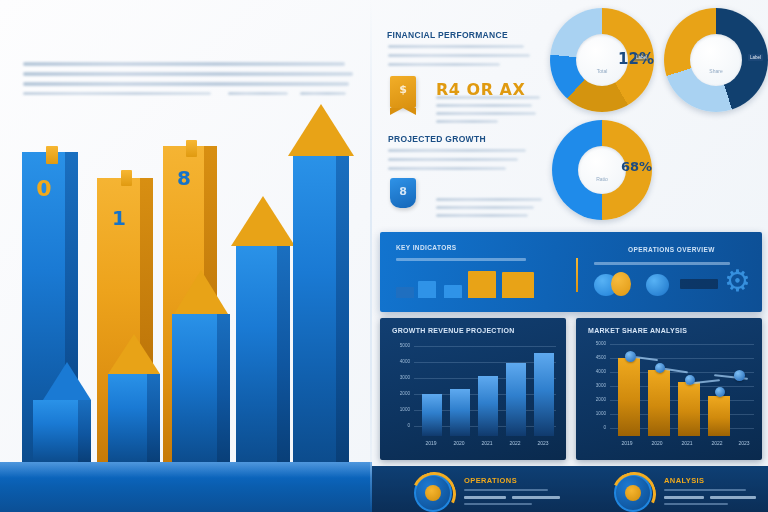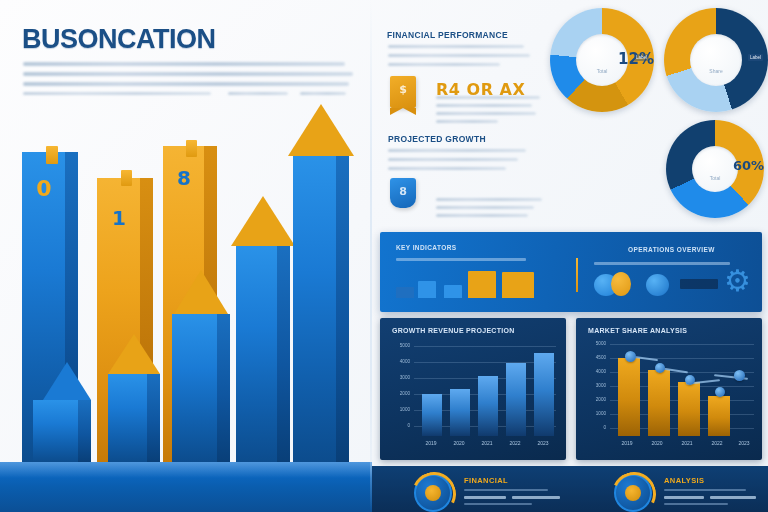--- a/index.html
+++ b/index.html
@@ -135,21 +135,20 @@
   #divider-vert{position:absolute;top:0;width:2px;height:512px;
     background:linear-gradient(180deg,rgba(255,255,255,0) 0%,rgba(220,232,245,.85) 35%,rgba(220,232,245,.85) 75%,rgba(255,255,255,0) 100%);}
 </style>
 </head>
 <body>
 
 <div id="poster">
 
   <div id="left-panel">
 
-    <div id="title">BUSONCATION</div>
 
     <div>
       <div class="blurline" style="left:23px;top:62px;width:322px;"></div>
       <div class="blurline" style="left:23px;top:72px;width:330px;"></div>
       <div class="blurline" style="left:23px;top:82px;width:326px;"></div>
       <div class="blurline sm" style="left:23px;top:92px;width:188px;"></div>
       <div class="blurline sm" style="left:228px;top:92px;width:60px;"></div>
       <div class="blurline sm" style="left:300px;top:92px;width:46px;"></div>
     </div>
 
@@ -264,27 +263,27 @@
       <div class="donut-tag" style="left:84px;top:46px;">Label</div>
     </div>
 
     <div class="donut" style="left:292px;top:8px;width:104px;height:104px;
            background:conic-gradient(#11406f 0deg 162deg,#a9d2f2 162deg 252deg,#e8a317 252deg 360deg);">
       <div class="donut-hole" style="left:26px;top:26px;width:52px;height:52px;"></div>
       <div class="donut-sub" style="left:0;top:60px;">Share</div>
       <div class="donut-tag" style="left:84px;top:46px;">Label</div>
     </div>
 
-
-    <div class="donut" style="left:294px;top:120px;width:98px;height:98px;
-           background:conic-gradient(#e8a317 0deg 137deg,#1f8bea 137deg 245deg,#11406f 245deg 360deg);">
-      <div class="donut-hole" style="left:26px;top:26px;width:46px;height:46px;"></div>
-      <div class="donut-val" style="left:0;top:38px;font-size:13px;">60%</div>
-      <div class="donut-sub" style="left:0;top:55px;">Total</div>
-    </div>
+    <div class="donut" style="left:180px;top:120px;width:100px;height:100px;
+           background:conic-gradient(#e8a317 0deg 180deg,#1f8bea 180deg 360deg);">
+      <div class="donut-hole" style="left:26px;top:26px;width:48px;height:48px;"></div>
+      <div class="donut-val" style="left:0;top:39px;font-size:13px;">68%</div>
+      <div class="donut-sub" style="left:0;top:56px;">Ratio</div>
+    </div>
+
 
     <div id="band">
       <div class="band-head" style="left:16px;top:12px;">KEY INDICATORS</div>
       <div class="band-sub" style="left:16px;top:26px;width:130px;"></div>
 
       <div style="position:absolute;left:16px;top:38px;width:144px;height:28px;">
         <div class="mini-bar" style="left:0;width:18px;height:11px;background:#1f6fc0;"></div>
         <div class="mini-bar" style="left:22px;width:18px;height:17px;background:#2f93e8;"></div>
         <div class="mini-bar" style="left:48px;width:18px;height:13px;background:#2f93e8;"></div>
         <div class="mini-bar" style="left:72px;width:28px;height:27px;background:#e8a317;"></div>
@@ -383,21 +382,21 @@
       <div class="xtick" style="left:98px;top:122px;width:26px;">2021</div>
       <div class="xtick" style="left:128px;top:122px;width:26px;">2022</div>
       <div class="xtick" style="left:156px;top:122px;width:24px;">2023</div>
     </div>
 
     <div id="strip">
       <div class="coin" style="left:42px;top:8px;width:34px;height:34px;">
         <div class="coin-in" style="left:9px;top:9px;width:16px;height:16px;"></div>
       </div>
       <div class="coin-arc" style="left:40px;top:6px;width:38px;height:38px;"></div>
-      <div class="strip-head" style="left:92px;top:10px;">FINANCIAL</div>
+      <div class="strip-head" style="left:92px;top:10px;">OPERATIONS</div>
       <div>
         <div class="strip-line" style="position:absolute;left:92px;top:23px;width:84px;"></div>
         <div class="strip-chip" style="left:92px;top:30px;width:42px;"></div>
         <div class="strip-chip" style="left:140px;top:30px;width:48px;"></div>
         <div class="strip-line" style="position:absolute;left:92px;top:37px;width:68px;"></div>
       </div>
 
       <div class="coin" style="left:242px;top:8px;width:34px;height:34px;">
         <div class="coin-in" style="left:9px;top:9px;width:16px;height:16px;"></div>
       </div>

